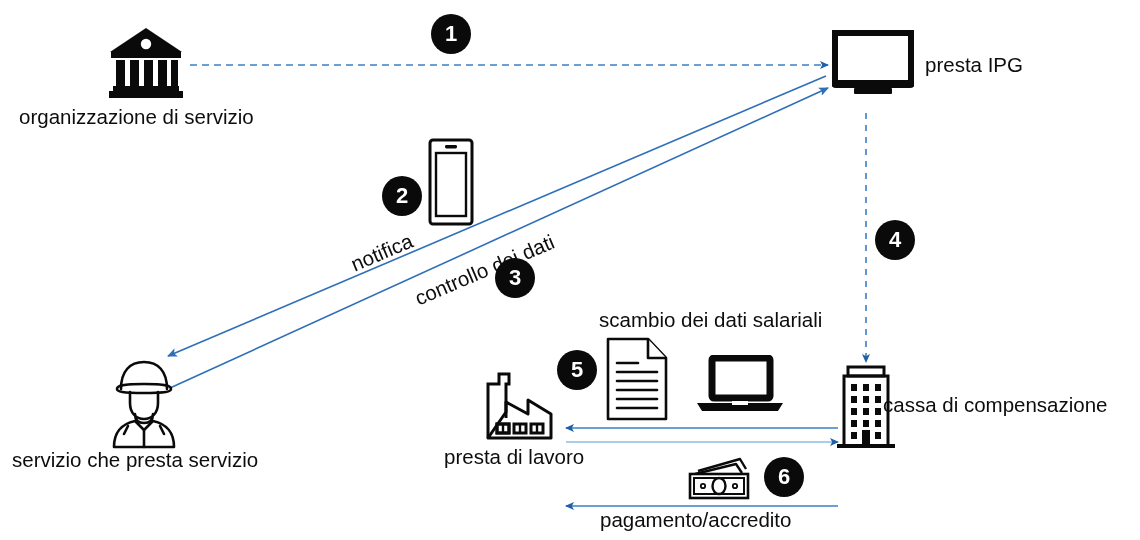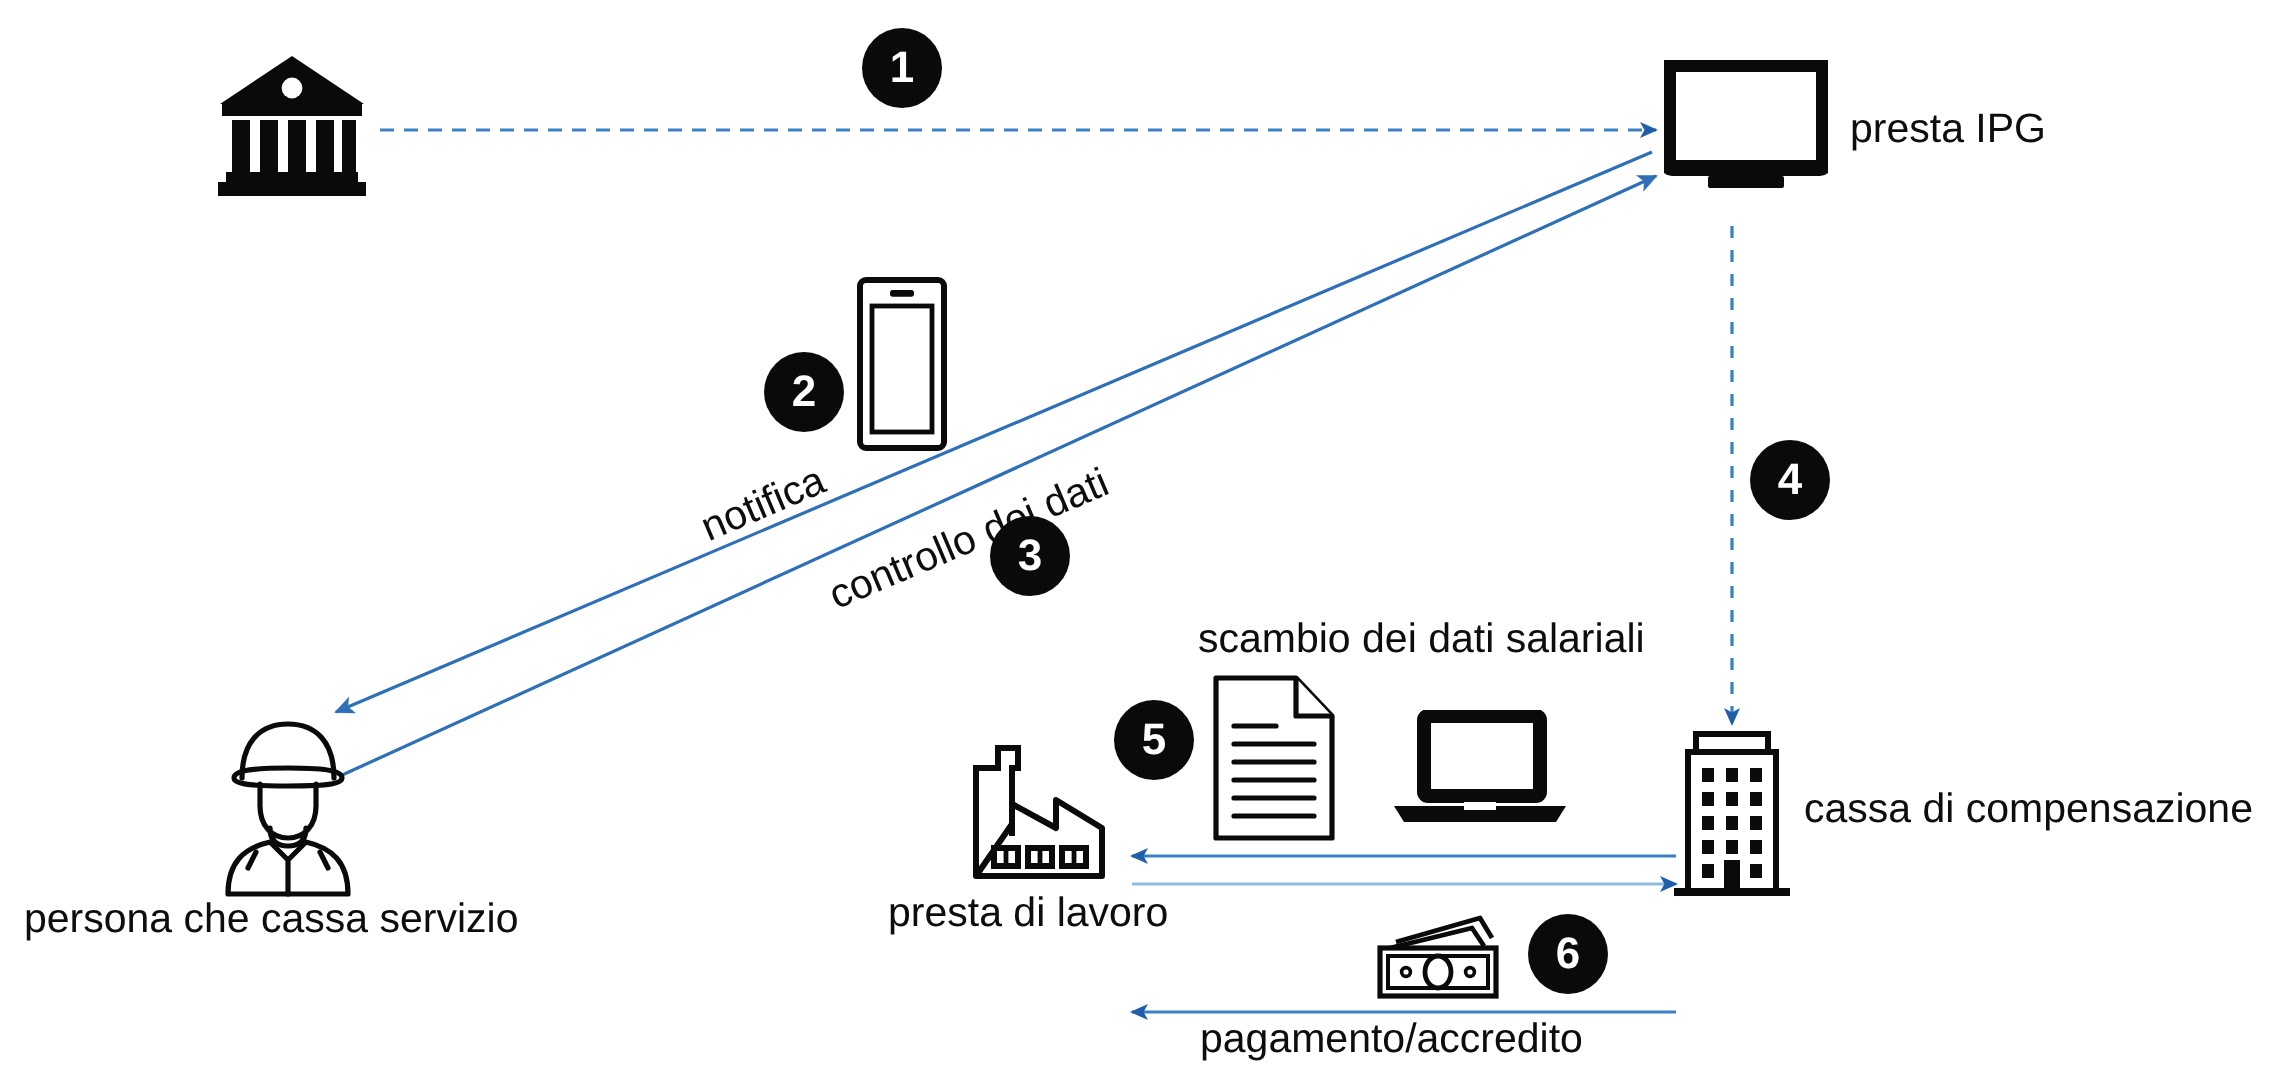--- a/index.html
+++ b/index.html
@@ -92,20 +92,21 @@
       <rect x="3" y="26" width="70" height="6" fill="#0a0a0a"></rect>
       <rect x="8" y="34" width="9" height="26" fill="#0a0a0a"></rect>
       <rect x="22" y="34" width="9" height="26" fill="#0a0a0a"></rect>
       <rect x="36" y="34" width="9" height="26" fill="#0a0a0a"></rect>
       <rect x="50" y="34" width="9" height="26" fill="#0a0a0a"></rect>
       <rect x="63" y="34" width="7" height="26" fill="#0a0a0a"></rect>
       <rect x="5" y="60" width="66" height="5" fill="#0a0a0a"></rect>
       <rect x="1" y="65" width="74" height="7" fill="#0a0a0a"></rect>
     </svg>
   </div>
+  <div class="label" style="left:19px; top:107px;">organizzazione di servizio</div>
 
   <div class="node-icon" style="left:832px; top:30px;">
     <svg width="82" height="64" viewBox="0 0 82 64">
       <rect x="2" y="2" width="78" height="52" rx="2" fill="none" stroke="#0a0a0a" stroke-width="8"></rect>
       <rect x="36" y="53" width="10" height="8" fill="#0a0a0a"></rect>
       <rect x="22" y="58" width="38" height="6" rx="1" fill="#0a0a0a"></rect>
     </svg>
   </div>
   <div class="label" style="left:925px; top:55px;">presta IPG</div>
 
@@ -116,21 +117,21 @@
         <path d="M13,31 C13,28 18,26 40,26 C62,26 67,28 67,31 C67,33.5 62,35 40,35 C18,35 13,33.5 13,31 Z"></path>
         <path d="M26,34 L26,45 C26,55 32,61 40,61 C48,61 54,55 54,45 L54,34"></path>
         <path d="M31,56 C31,62 34,65 40,65 C46,65 49,62 49,56"></path>
         <path d="M10,89 C10,73 18,66 31,63 L40,72 L49,63 C62,66 70,73 70,89 Z"></path>
         <path d="M40,72 L40,89"></path>
         <path d="M24,68 L20,76"></path>
         <path d="M56,68 L60,76"></path>
       </g>
     </svg>
   </div>
-  <div class="label" style="left:12px; top:450px;">persona che cassa servizio</div>
+  <div class="label" style="left:12px; top:450px;">servizio che presta servizio</div>
 
   <div class="node-icon" style="left:475px; top:366px;">
     <svg width="82" height="78" viewBox="0 0 82 78">
       <g fill="none" stroke="#0a0a0a" stroke-width="3">
         <path d="M13,72 L13,18 L24,18 L24,8 L34,8 L34,18 L31,18 L31,52"></path>
         <path d="M31,46 L31,36 L53,48 L53,34 L76,48 L76,72 L13,72 Z" stroke-linejoin="round"></path>
         <rect x="22" y="58" width="12" height="9"></rect>
         <rect x="39" y="58" width="12" height="9"></rect>
         <rect x="56" y="58" width="12" height="9"></rect>
       </g>
@@ -161,21 +162,21 @@
           <rect x="42" y="44" width="6" height="7"></rect>
         <rect x="18" y="56" width="6" height="7"></rect>
           <rect x="30" y="56" width="6" height="7"></rect>
           <rect x="42" y="56" width="6" height="7"></rect>
         <rect x="18" y="68" width="6" height="7"></rect>
           <rect x="42" y="68" width="6" height="7"></rect>
         <rect x="29" y="66" width="8" height="16"></rect>
       </g>
     </svg>
   </div>
-  <div class="label" style="left:902px; top:395px;">cassa di compensazione</div>
+  <div class="label" style="left:883px; top:395px;">cassa di compensazione</div>
 
   <div class="node-icon" style="left:428px; top:138px;">
     <svg width="46" height="88" viewBox="0 0 46 88">
       <rect x="2" y="2" width="42" height="84" rx="3" fill="none" stroke="#0a0a0a" stroke-width="3"></rect>
       <rect x="8" y="15" width="30" height="63" fill="none" stroke="#0a0a0a" stroke-width="2.4"></rect>
       <rect x="17" y="7" width="12" height="3.4" rx="1.4" fill="#0a0a0a"></rect>
     </svg>
   </div>
 
   <div class="node-icon" style="left:606px; top:337px;">

